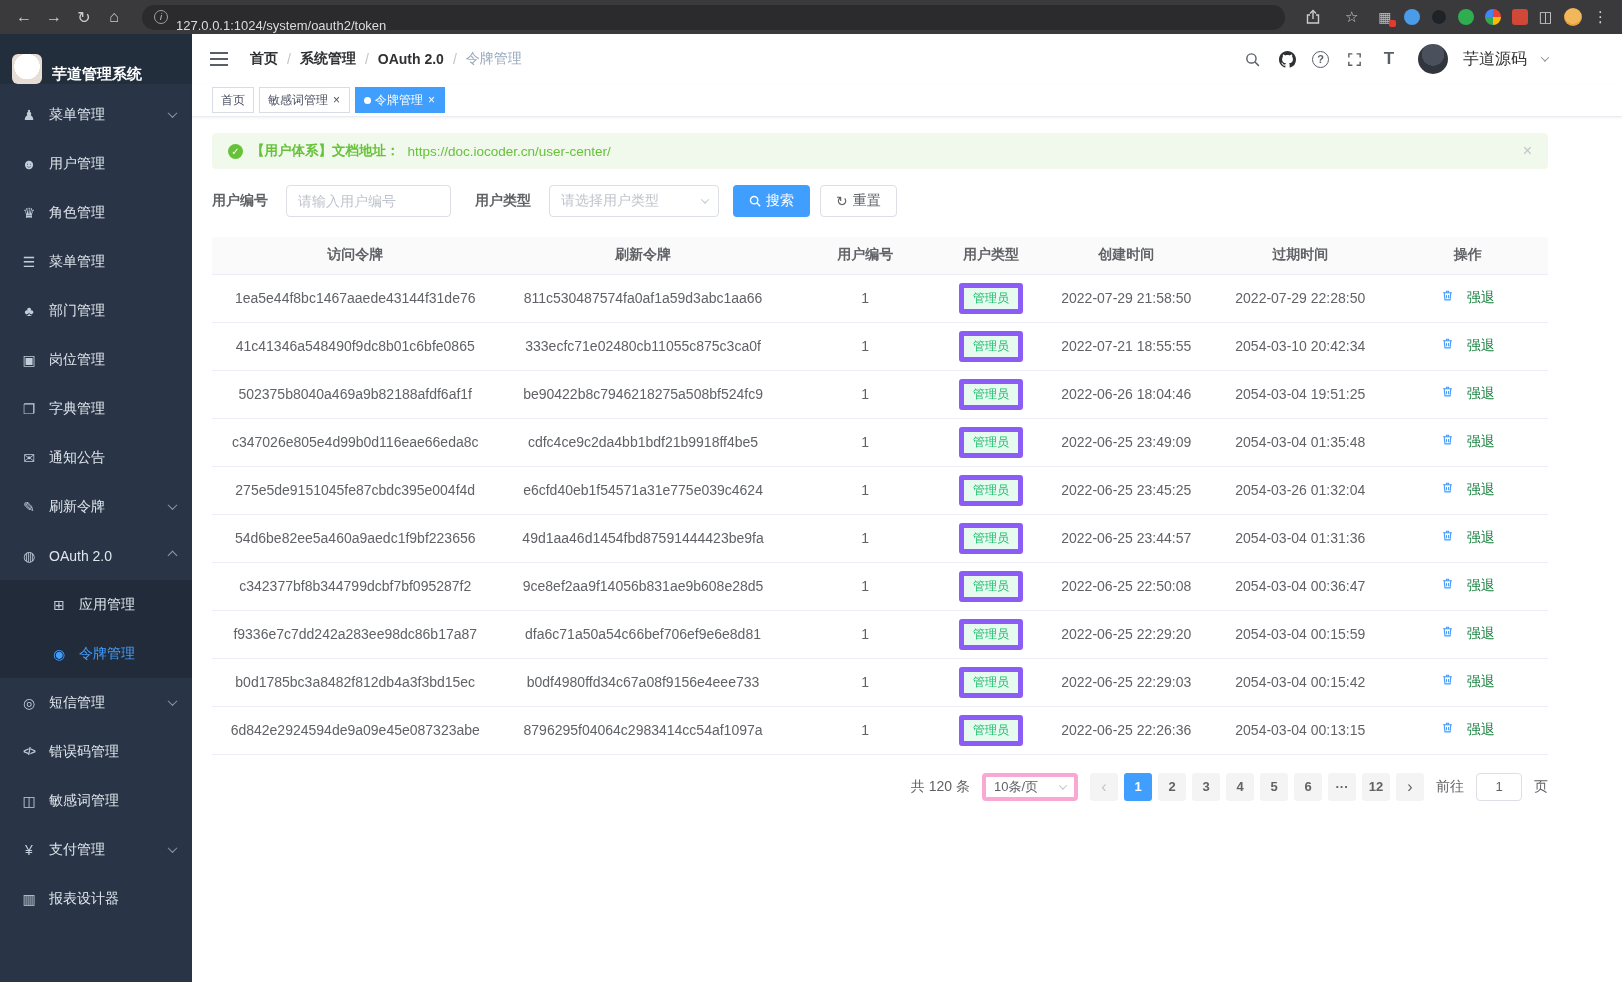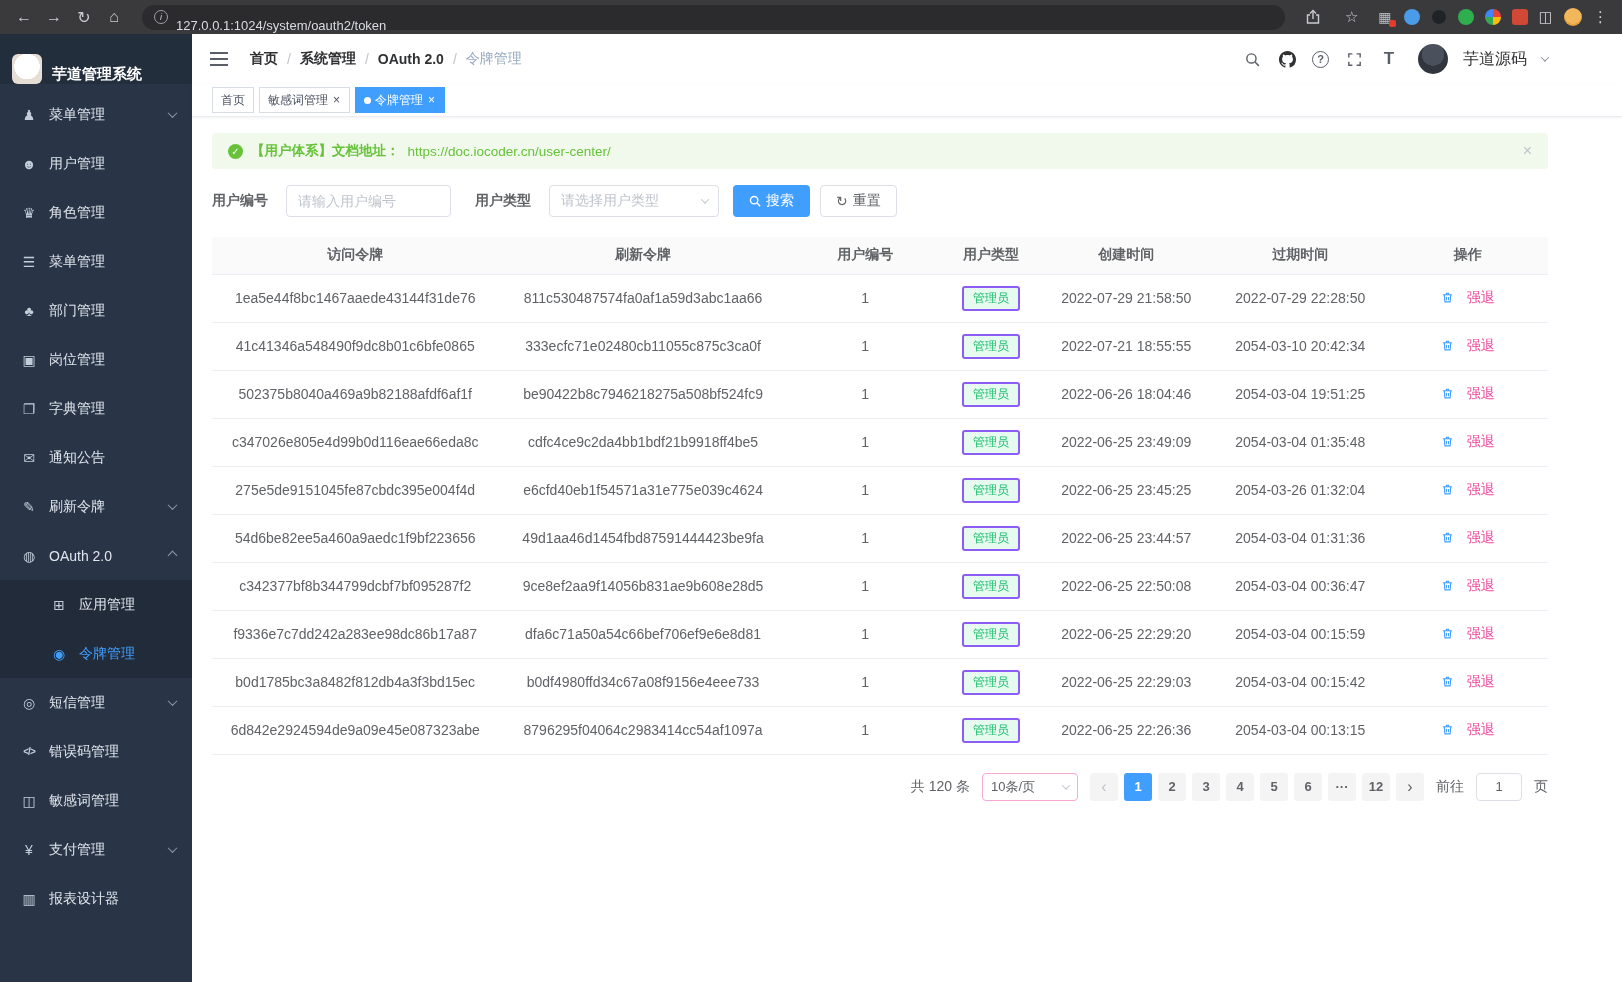--- a/index.html
+++ b/index.html
@@ -116,28 +116,28 @@
   .btn.plain { background:#fff; border-color:#dcdfe6; color:#606266; }
   .btn svg { width:12px; height:12px; }
   .ricon { font-size:14px; }
 
   table { margin-top:20px; width:100%; border-collapse:collapse; table-layout:fixed; }
   thead th { height:37px; background:#fafafa; color:#606266; font-size:14px; font-weight:700;
     border-bottom:1px solid #ebeef5; text-align:center; }
   tbody td { height:48px; border-bottom:1px solid #ebeef5; font-size:14px; color:#606266;
     text-align:center; white-space:nowrap; overflow:hidden; }
   .tag-success { display:inline-block; padding:1px 9px; font-size:12px; line-height:19px;
-    color:#19be6b; background:#e7faf0; border:2px solid #8b5cf6; border-radius:3px; }
-  .act { color:#ec4899; font-size:14px; display:inline-flex; align-items:center; gap:13px;
+    color:#19be6b; background:#e7faf0; border:5px solid #8b5cf6; border-radius:3px; }
+  .act { color:#15803d; font-size:14px; display:inline-flex; align-items:flex-start; gap:13px;
     cursor:pointer; text-decoration:none; }
   .act svg { width:13px; height:13px; }
 
   .pager { margin-top:18px; display:flex; align-items:center; justify-content:flex-end;
     gap:12px; font-size:14px; color:#606266; }
-  .psize { width:96px; height:28px; border:1px solid #f9a8d4; border-radius:4px; display:flex;
+  .psize { width:96px; height:28px; border:4px solid #f9a8d4; border-radius:4px; display:flex;
     align-items:center; justify-content:space-between; padding:0 8px; font-size:13px;
     color:#606266; background:#fff; cursor:pointer; }
   .pages { display:flex; align-items:center; gap:6px; }
   .pbtn { min-width:28px; height:28px; border:none; border-radius:3px; background:#f4f4f5;
     color:#606266; font-size:13px; font-weight:600; display:flex; align-items:center;
     justify-content:center; cursor:pointer; font-family:inherit; padding:0 4px; }
   .pbtn.active { background:#409eff; color:#fff; }
   .pbtn.arrow { font-size:16px; font-weight:400; }
   .pbtn.arrow.disabled { color:#c0c4cc; }
   .goto-inp { width:46px; height:28px; border:1px solid #dcdfe6; border-radius:4px;

